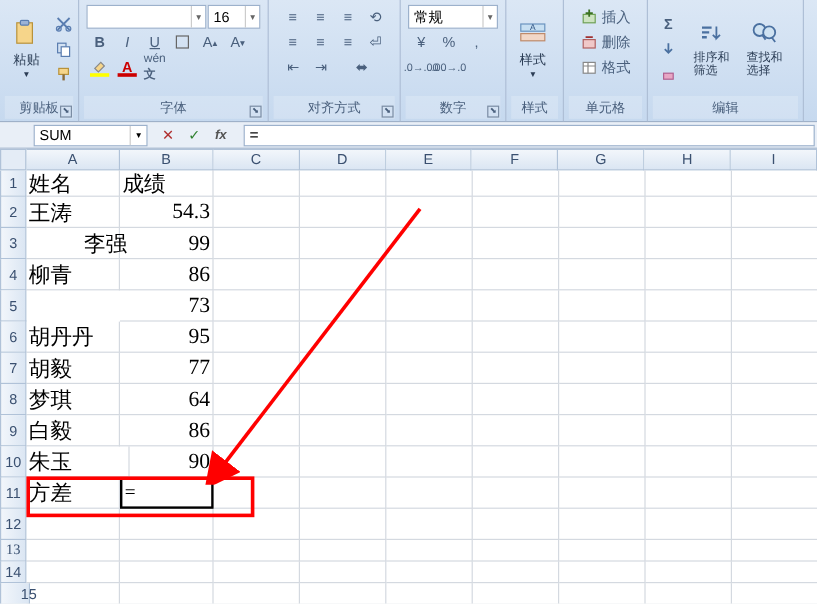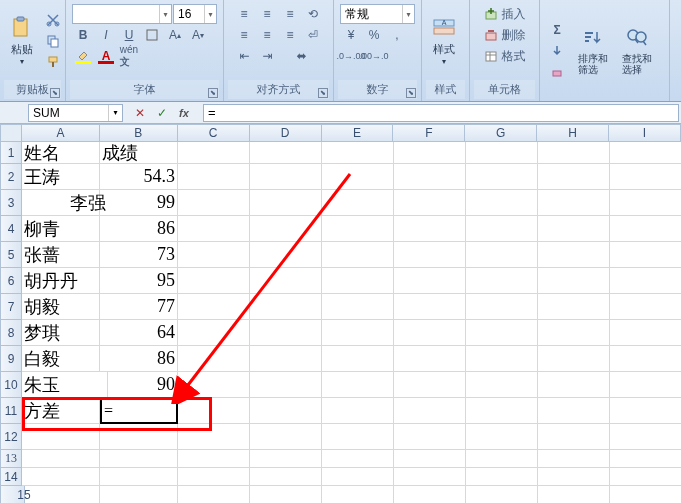--- a/index.html
+++ b/index.html
@@ -249,20 +249,21 @@
       <div class="bigbtn">
         <svg class="ico" viewBox="0 0 24 24">
             <circle cx="8" cy="8" r="5" fill="#cfe2f2" stroke="#4a70a0" stroke-width="1.5"></circle>
             <circle cx="16" cy="10" r="5" fill="#cfe2f2" stroke="#4a70a0" stroke-width="1.5"></circle>
             <path d="M10 12 l3 4 M18 14 l3 4" stroke="#4a70a0" stroke-width="1.5"></path>
           </svg>
         <span style="white-space:pre;font-size:10px;line-height:11px">查找和
 选择</span>
       </div>
     </div>
+    <div class="rlabel"><span>编辑</span></div>
   </div>
 </div>
 
 <div class="fbar">
   <div class="namebox">
       <span>SUM</span>
       <span class="dd">▾</span>
     </div>
   <div class="fbar-btns">
     <div class="fbar-btn" style="color:#b03030">✕</div>
@@ -333,21 +334,20 @@
         <div class="cell" id="cell-I3" style="left: 588px; top: 48px; width: 72px; height: 26px;"></div>
         <div class="cell" id="cell-A4" style="left: 0px; top: 74px; width: 78px; height: 26px;">柳青</div>
         <div class="cell num" id="cell-B4" style="left: 78px; top: 74px; width: 78px; height: 26px;">86</div>
         <div class="cell" id="cell-C4" style="left: 156px; top: 74px; width: 72px; height: 26px;"></div>
         <div class="cell" id="cell-D4" style="left: 228px; top: 74px; width: 72px; height: 26px;"></div>
         <div class="cell" id="cell-E4" style="left: 300px; top: 74px; width: 72px; height: 26px;"></div>
         <div class="cell" id="cell-F4" style="left: 372px; top: 74px; width: 72px; height: 26px;"></div>
         <div class="cell" id="cell-G4" style="left: 444px; top: 74px; width: 72px; height: 26px;"></div>
         <div class="cell" id="cell-H4" style="left: 516px; top: 74px; width: 72px; height: 26px;"></div>
         <div class="cell" id="cell-I4" style="left: 588px; top: 74px; width: 72px; height: 26px;"></div>
-        <div class="cell" id="cell-A5" style="left: 0px; top: 100px; width: 78px; height: 26px;">张蔷</div>
         <div class="cell num" id="cell-B5" style="left: 78px; top: 100px; width: 78px; height: 26px;">73</div>
         <div class="cell" id="cell-C5" style="left: 156px; top: 100px; width: 72px; height: 26px;"></div>
         <div class="cell" id="cell-D5" style="left: 228px; top: 100px; width: 72px; height: 26px;"></div>
         <div class="cell" id="cell-E5" style="left: 300px; top: 100px; width: 72px; height: 26px;"></div>
         <div class="cell" id="cell-F5" style="left: 372px; top: 100px; width: 72px; height: 26px;"></div>
         <div class="cell" id="cell-G5" style="left: 444px; top: 100px; width: 72px; height: 26px;"></div>
         <div class="cell" id="cell-H5" style="left: 516px; top: 100px; width: 72px; height: 26px;"></div>
         <div class="cell" id="cell-I5" style="left: 588px; top: 100px; width: 72px; height: 26px;"></div>
         <div class="cell" id="cell-A6" style="left: 0px; top: 126px; width: 78px; height: 26px;">胡丹丹</div>
         <div class="cell num" id="cell-B6" style="left: 78px; top: 126px; width: 78px; height: 26px;">95</div>

